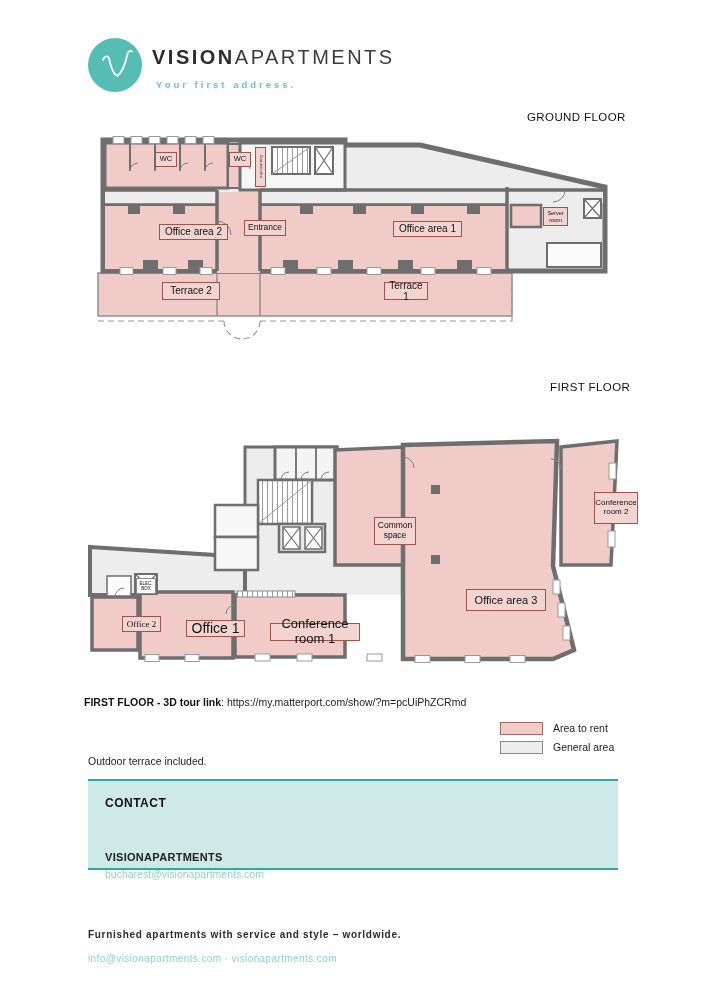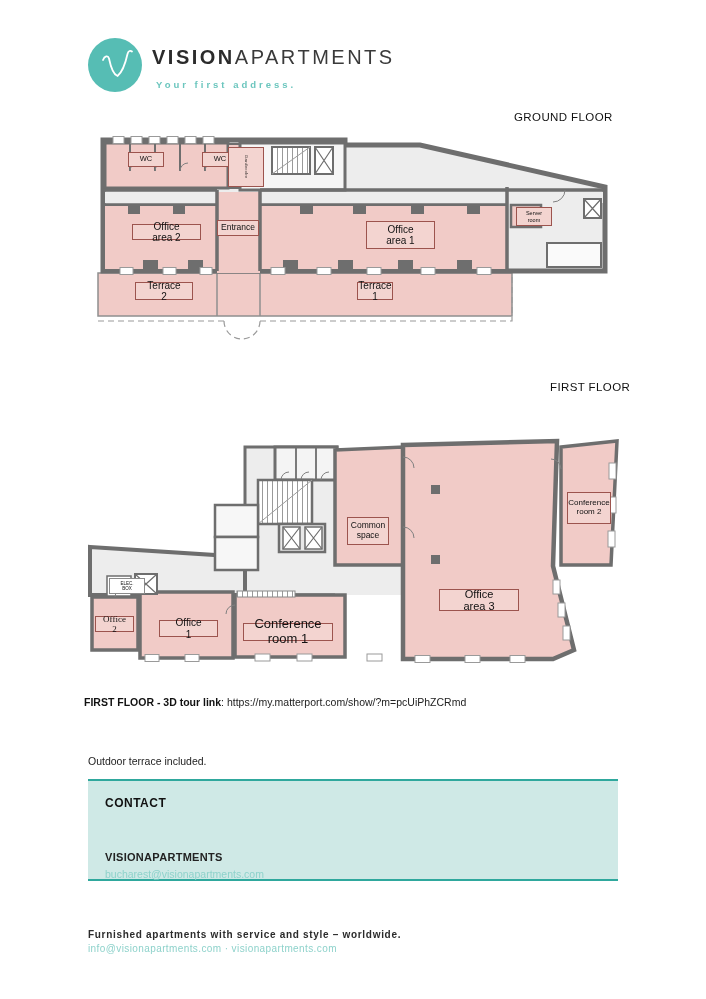--- a/index.html
+++ b/index.html
@@ -15,64 +15,64 @@
   .tagline{position:absolute;left:156px;top:79px;font-size:9.5px;font-weight:700;
            letter-spacing:3px;color:#6cc6be;}
 
   
   .floor-title{position:absolute;font-size:11.5px;letter-spacing:.4px;color:#111;}
 
   
   .plan{position:absolute;}
   .room-label{position:absolute;display:flex;align-items:center;justify-content:center;
       text-align:center;background:#f3d4d0;border:1px solid #9c544e;color:#111;
-      box-sizing:border-box;line-height:1.12;padding:0 17px;white-space:normal;}
+      box-sizing:border-box;line-height:1.12;padding:0 3px;white-space:normal;margin-left:27px;}
   .room-label.white{background:#ffffff;border:1px solid #8a8a8a;}
   .room-label.vertical{writing-mode:vertical-rl;letter-spacing:.5px;}
 
   
   .tour-line{position:absolute;left:84px;top:696px;font-size:10.5px;color:#222;}
   .tour-line b{font-weight:700;color:#111;}
   .legend{position:absolute;left:500px;top:721px;}
   .legend-row{display:flex;align-items:center;margin-bottom:5px;height:14px;}
   .swatch{width:43px;height:13px;box-sizing:border-box;margin-right:10px;}
   .swatch.rent{border:1px solid #9c6a66;}
   .swatch.general{border:1px solid #8a8a8a;}
   .legend-label{font-size:10.5px;color:#222;}
   .terrace-note{position:absolute;left:88px;top:755px;font-size:10.5px;color:#222;}
 
   
-  .contact-box{position:absolute;left:88px;top:779px;width:530px;height:102px;
+  .contact-box{position:absolute;left:88px;top:779px;width:530px;height:91px;
       background:#cfe9e6;border-top:2px solid #2fa89d;border-bottom:2px solid #2fa89d;
       box-sizing:border-box;padding:15px 0 0 17px;}
   .contact-heading{font-size:12px;font-weight:700;letter-spacing:.5px;color:#111;}
   .contact-company{font-size:11px;font-weight:700;letter-spacing:.3px;color:#222;margin-top:41px;}
   .contact-email{font-size:10.5px;color:#8ed2cb;margin-top:5px;}
 
   
   .footer{position:absolute;left:88px;top:929px;}
   .footer-line1{font-size:10px;font-weight:700;letter-spacing:.7px;color:#2b2b2b;}
-  .footer-line2{font-size:10px;letter-spacing:.4px;color:#8ed2cb;margin-top:3px;}
+  .footer-line2{font-size:10px;letter-spacing:.4px;color:#8ed2cb;margin-top:13px;}
 </style>
 </head>
 <body>
 
 <div class="page">
 
   <div class="logo">
     <svg width="40" height="40" viewBox="0 0 40 40">
       <path d="M8 15 c1.5 -4 5 -5 6 -1.5 c2.5 12 5.5 16.5 8.5 17.5 c5 -4 8 -13 10 -22 c.8 -3.4 3 -3.8 4.5 -2.5" fill="none" stroke="#ffffff" stroke-width="1.8" stroke-linecap="round"></path>
     </svg>
   </div>
   <div class="brand">
     <b>VISION</b><span class="light">APARTMENTS</span>
   </div>
   <div class="tagline">Your first address.</div>
 
-  <div class="floor-title" style="left:514px;top:111px;">GROUND FLOOR</div>
+  <div class="floor-title" style="left:527px;top:111px;">GROUND FLOOR</div>
 
   <div class="plan" style="left:95px;top:131px;width:610px;height:224px;">
     <svg width="610" height="224" viewBox="0 0 610 224">
       <defs>
         <pattern id="gsteps" width="5" height="10" patternUnits="userSpaceOnUse">
           <rect width="5" height="10" fill="#ffffff"></rect>
           <line x1="2.5" y1="0" x2="2.5" y2="10" stroke="#9a9a9a" stroke-width="1"></line>
         </pattern>
       </defs>
 
@@ -148,24 +148,24 @@
 
       <path d="M122 90 A14 14 0 0 1 136 104 M165 90 A14 14 0 0 0 151 104 M145 28 A10 10 0 0 1 155 38 M470 59 A12 12 0 0 1 458 71" fill="none" stroke="#808080" stroke-width="1"></path>
     </svg>
 
     
     <div class="room-label" style="left:33px;top:21px;width:22px;height:15px;font-size:7.5px;">WC</div>
     <div class="room-label" style="left:107px;top:21px;width:22px;height:15px;font-size:7.5px;">WC</div>
     <div class="room-label vertical" style="left:133px;top:16px;width:11px;height:40px;font-size:4px;">Garderobe</div>
     <div class="room-label" style="left:122px;top:89px;width:42px;height:16px;font-size:8.5px;">Entrance</div>
     <div class="room-label" style="left:37px;top:93px;width:69px;height:16px;font-size:10px;">Office area 2</div>
-    <div class="room-label" style="left:271px;top:90px;width:69px;height:28px;font-size:10px;">Office area 1</div>
+    <div class="room-label" style="left:271px;top:90px;width:69px;height:16px;font-size:10px;">Office area 1</div>
     <div class="room-label" style="left:421px;top:76px;width:25px;height:19px;font-size:5.5px;">Server room</div>
     <div class="room-label" style="left:40px;top:151px;width:58px;height:18px;font-size:10px;">Terrace 2</div>
-    <div class="room-label" style="left:262px;top:151px;width:36px;height:18px;font-size:10px;">Terrace 1</div>
+    <div class="room-label" style="left:262px;top:151px;width:44px;height:18px;font-size:10px;">Terrace 1</div>
   </div>
 
   <div class="floor-title" style="left:550px;top:381px;">FIRST FLOOR</div>
 
   <div class="plan" style="left:85px;top:435px;width:620px;height:240px;">
     <svg width="620" height="240" viewBox="0 0 620 240">
       <defs>
         <pattern id="fsteps" width="5" height="10" patternUnits="userSpaceOnUse">
           <rect width="5" height="10" fill="#ffffff"></rect>
           <line x1="2.5" y1="0" x2="2.5" y2="10" stroke="#9a9a9a" stroke-width="1"></line>
@@ -232,28 +232,38 @@
 
       <path d="M318 22 A11 11 0 0 1 329 33 M318 92 A11 11 0 0 1 329 103 M476 34 A10 10 0 0 0 466 24 M30 162 A9 9 0 0 1 39 153 M150 170 A9 9 0 0 0 141 179" fill="none" stroke="#808080" stroke-width="1"></path>
     </svg>
 
     
     <div class="room-label" style="left:262px;top:82px;width:42px;height:28px;font-size:8.5px;">Common space</div>
     <div class="room-label" style="left:354px;top:154px;width:80px;height:22px;font-size:11px;">Office area 3</div>
     <div class="room-label" style="left:482px;top:57px;width:44px;height:32px;font-size:8px;">Conference room 2</div>
     <div class="room-label white" style="left:24px;top:143px;width:20px;height:16px;font-size:4.5px;">ELEC. BOX</div>
     <div class="room-label" style="left:10px;top:181px;width:39px;height:16px;font-size:9px;font-family:Liberation Serif, serif;">Office 2</div>
-    <div class="room-label" style="left:74px;top:185px;width:59px;height:17px;font-size:10px;">Office 1</div>
+    <div class="room-label" style="left:74px;top:185px;width:59px;height:17px;font-size:14px;">Office 1</div>
     <div class="room-label" style="left:158px;top:188px;width:90px;height:18px;font-size:13px;">Conference room 1</div>
   </div>
 
   <div class="tour-line">
     <b>FIRST FLOOR - 3D tour link</b><span>: https://my.matterport.com/show/?m=pcUiPhZCRmd</span>
   </div>
 
+  <div class="legend">
+    <div class="legend-row">
+      <div class="swatch rent" style="background-color: rgb(241, 203, 199);"></div>
+      <div class="legend-label">Area to rent</div>
+    </div>
+    <div class="legend-row">
+      <div class="swatch general" style="background-color: rgb(237, 237, 237);"></div>
+      <div class="legend-label">General area</div>
+    </div>
+  </div>
 
   <div class="terrace-note">Outdoor terrace included.</div>
 
   <div class="contact-box">
     <div class="contact-heading">CONTACT</div>
     <div class="contact-company">VISIONAPARTMENTS</div>
     <div class="contact-email">bucharest@visionapartments.com</div>
   </div>
 
   <div class="footer">

